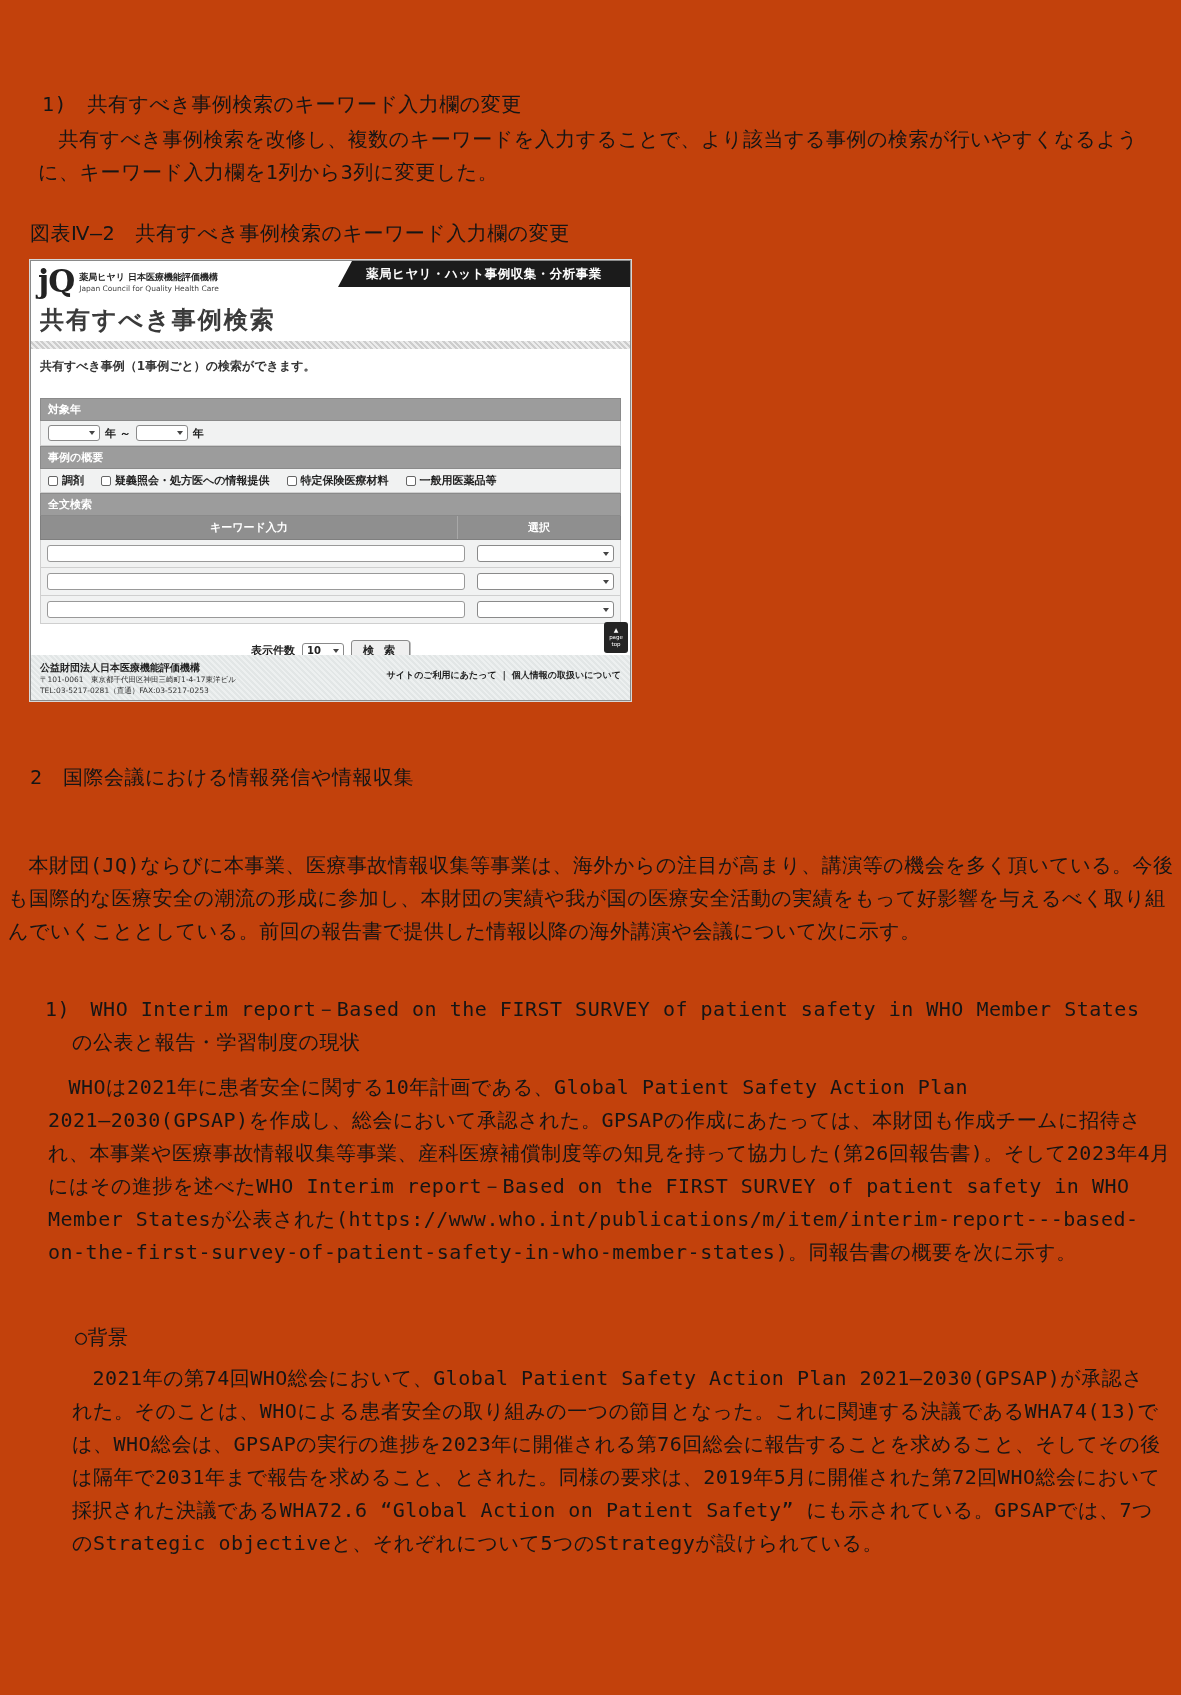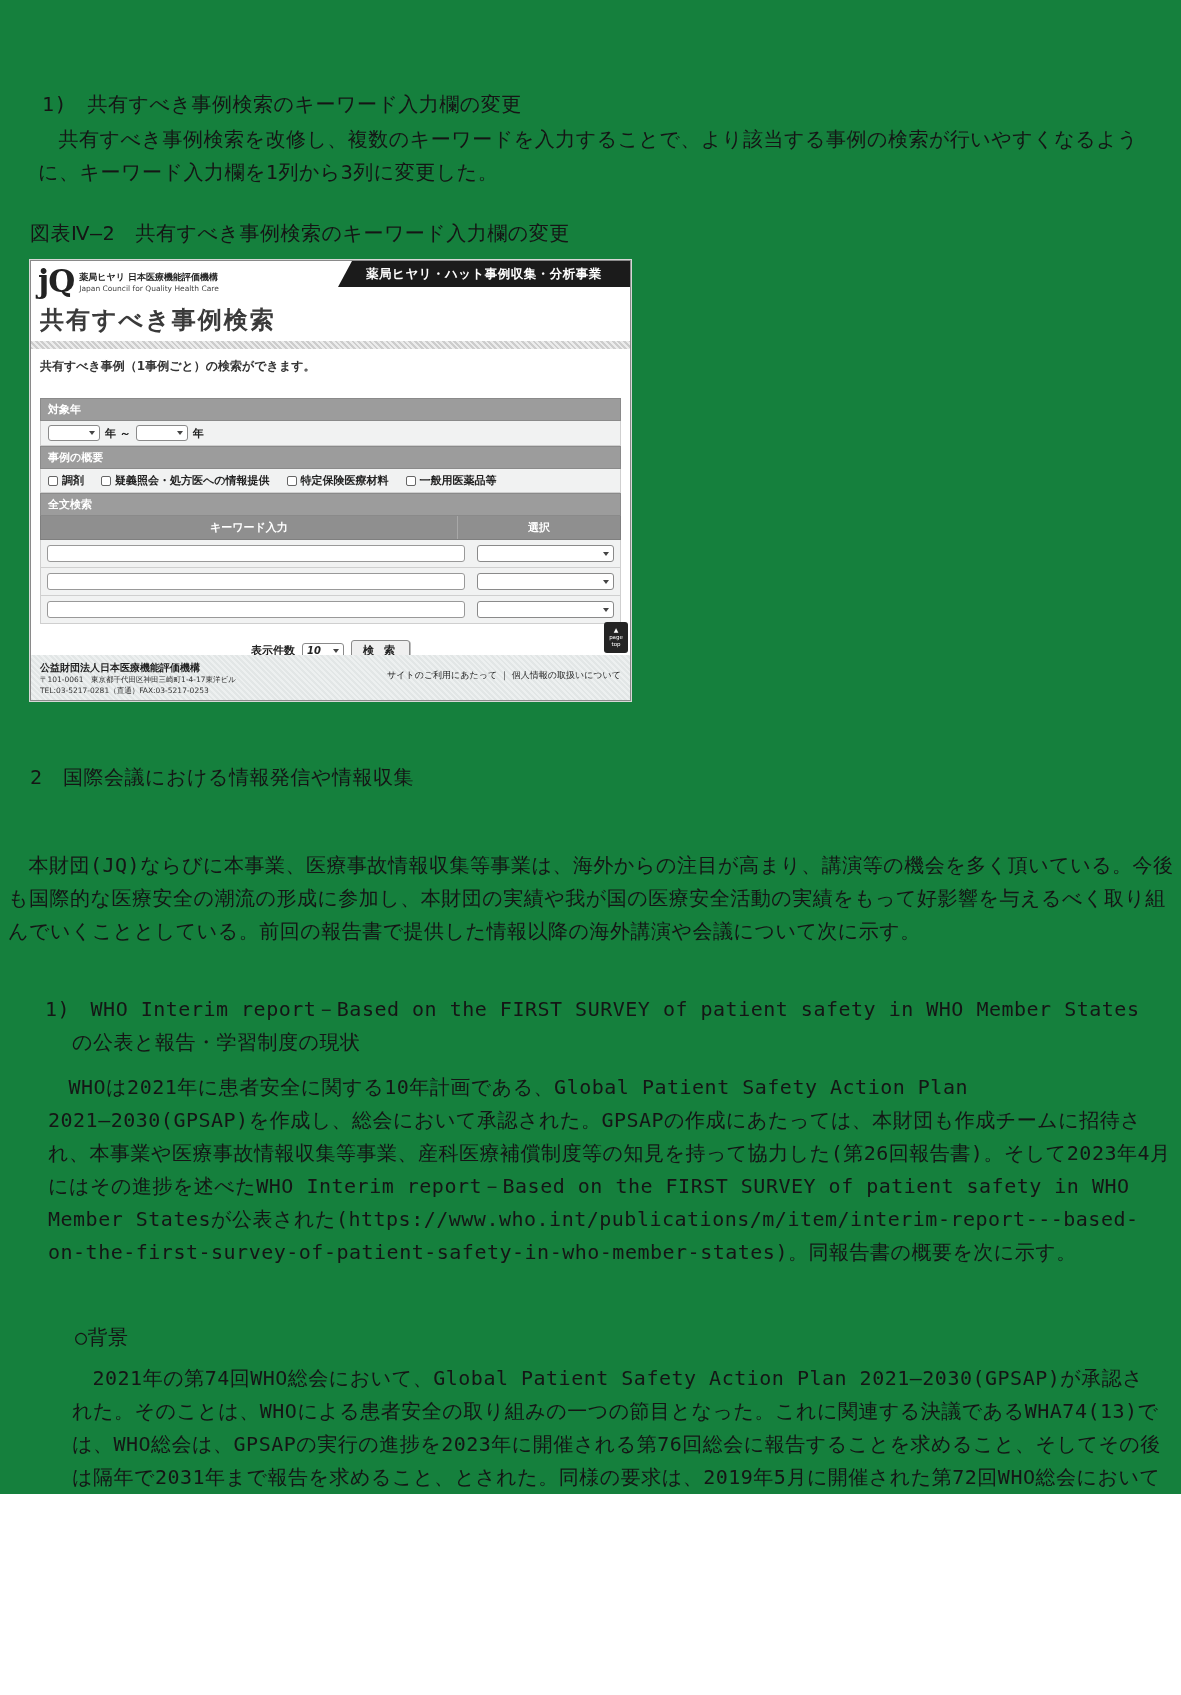--- a/index.html
+++ b/index.html
@@ -1,18 +1,18 @@
 <!DOCTYPE html>
 <html><head>
 <meta charset="utf-8">
 <style>
   * { margin:0; padding:0; box-sizing:border-box; }
   html,body { background:#fff; }
   .page {
-    position:relative; width:1181px; height:1494px; background:#15803d;
+    position:relative; width:1181px; height:1695px; background:#c2410c;
     font-family:"DejaVu Sans Mono","DejaVu Sans",monospace;
     color:#151515; overflow:hidden;
   }
   .doc-text { font-size:20px; line-height:33px; letter-spacing:0.5px; }
   .item1-title { padding-top:88px; margin-left:42px; }
   .item1-body  { margin:2px 14px 0 38px; }
   .fig-caption { margin-top:28px; margin-left:30px; }
 
   
   .figure {
@@ -58,42 +58,42 @@
   .kw-header {
     display:flex; background:#8f8f8f; color:#fff; font-size:11px; font-weight:bold;
     border:1px solid #7f7f7f; border-top:none; text-align:center;
   }
   .kw-h-left { flex:0 0 72%; padding:4px; border-right:1px solid #a8a8a8; }
   .kw-h-right { flex:1; padding:4px; }
   .kw-row { display:flex; gap:12px; background:#f1f2f2; border:1px solid #cfcfcf; border-top:none; padding:5px 6px; align-items:center; }
   .kw-input { flex:0 0 418px; height:17px; border:1px solid #999; border-radius:3px; background:#fff; font-size:11px; padding:0 4px; }
   .kw-select { flex:1; height:17px; }
   .search-controls { margin-top:16px; display:flex; justify-content:center; align-items:center; gap:7px; font-size:11px; font-weight:bold; color:#222; }
-  .count-select { width:42px;font-style:italic; }
+  .count-select { width:42px; }
   .search-btn {
     font-family:inherit; font-size:11px; font-weight:bold; color:#222;
     padding:2px 11px; background:#efefef; border:1px solid #8a8a8a; border-radius:3px;
     box-shadow:1px 1px 0 #bdbdbd; cursor:pointer; letter-spacing:3px;
   }
   .result-count { text-align:center; font-size:11px; font-weight:bold; margin-top:4px; }
   .page-top {
     position:absolute; right:2px; bottom:47px; width:24px; height:31px;
     background:#242424; border-radius:3px; color:#fff; cursor:pointer;
     display:flex; flex-direction:column; align-items:center; justify-content:center; gap:1px;
   }
   .pt-arrow { font-size:6px; line-height:1; }
   .pt-label { font-size:5.5px; line-height:1.2; width:18px; text-align:center; word-break:break-word; }
   .ss-footer {
     position:absolute; left:0; right:0; bottom:0; height:45px;
     background:repeating-linear-gradient(45deg,#e2e6e6 0 2px,#edf0f0 2px 4px);
     display:flex; justify-content:space-between; align-items:flex-start; padding:6px 9px 0;
   }
   .f-org { font-size:10px; font-weight:bold; color:#1f1f1f; }
   .f-addr, .f-tel { font-size:7.5px; color:#333; line-height:1.4; }
-  .f-links { font-size:9px; font-weight:normal; color:#1f1f1f; margin-top:8px; }
+  .f-links { font-size:9px; font-weight:bold; color:#1f1f1f; margin-top:8px; }
   .f-links .link { cursor:pointer; }
 
   
   .section2-title { margin-top:60px; margin-left:30px; }
   .section2-intro { margin-top:55px; margin-left:8px; margin-right:6px; }
   .who-title { margin-top:45px; margin-right:30px; padding-left:72px; text-indent:-27px; }
   .who-body { margin-top:12px; margin-left:48px; margin-right:8px; }
   .bg-heading { margin-top:52px; margin-left:75px; }
   .bg-body { margin-top:8px; margin-left:72px; margin-right:20px; }
 </style>

